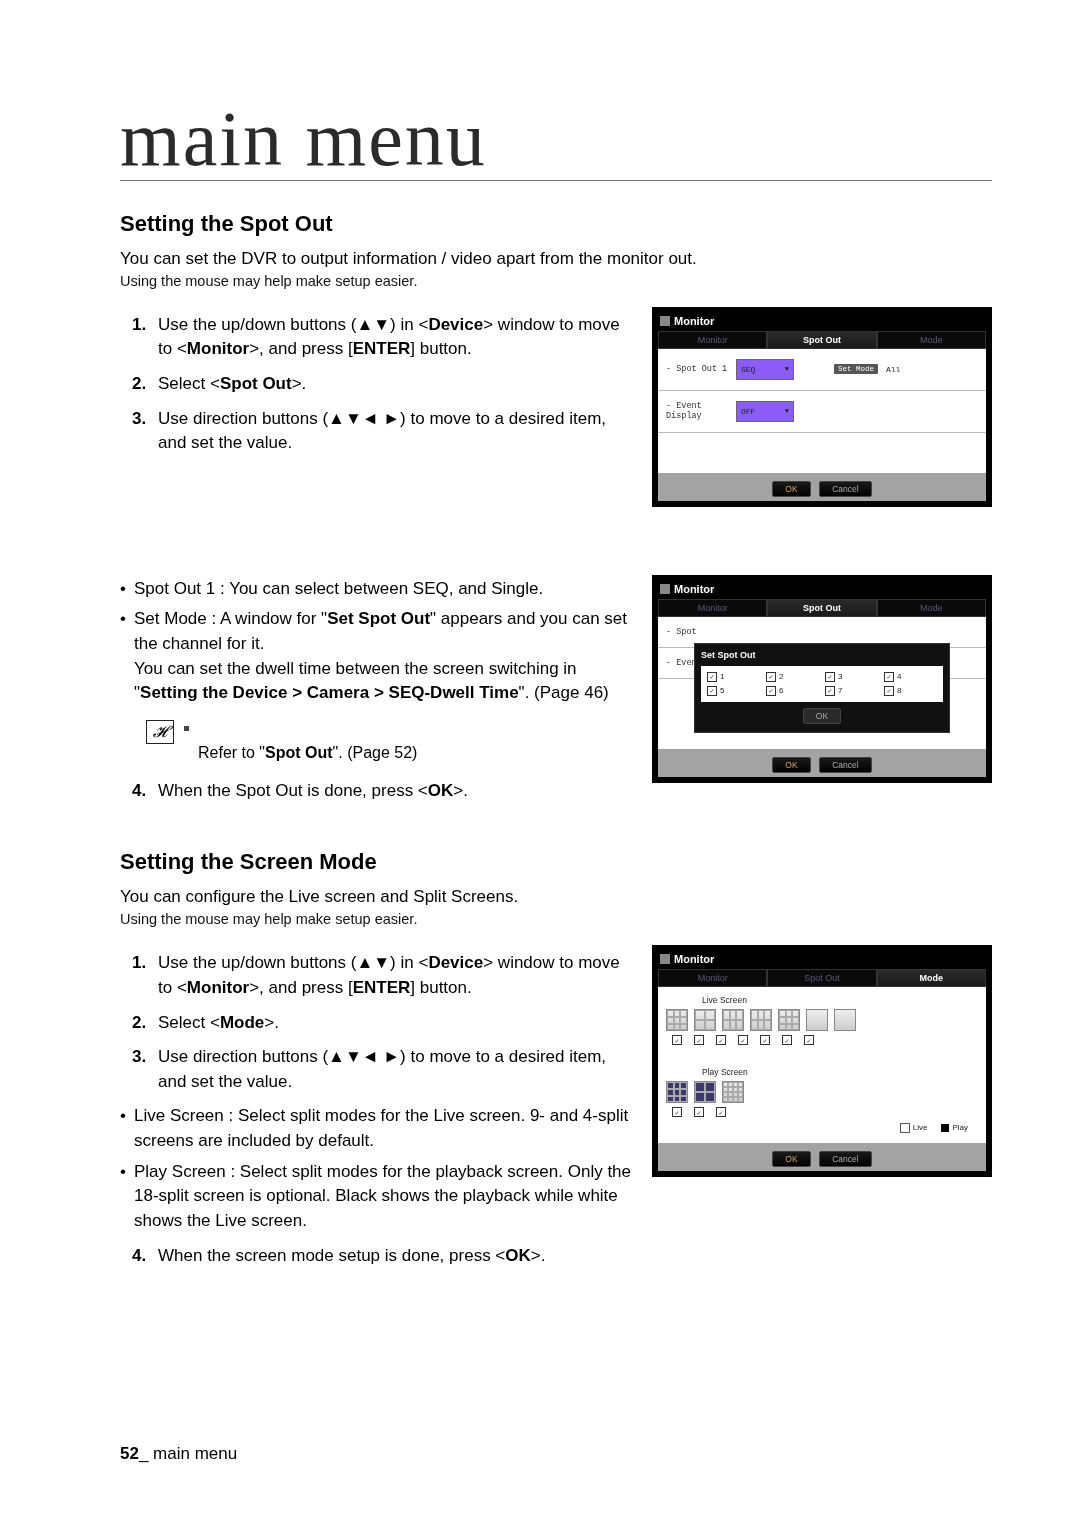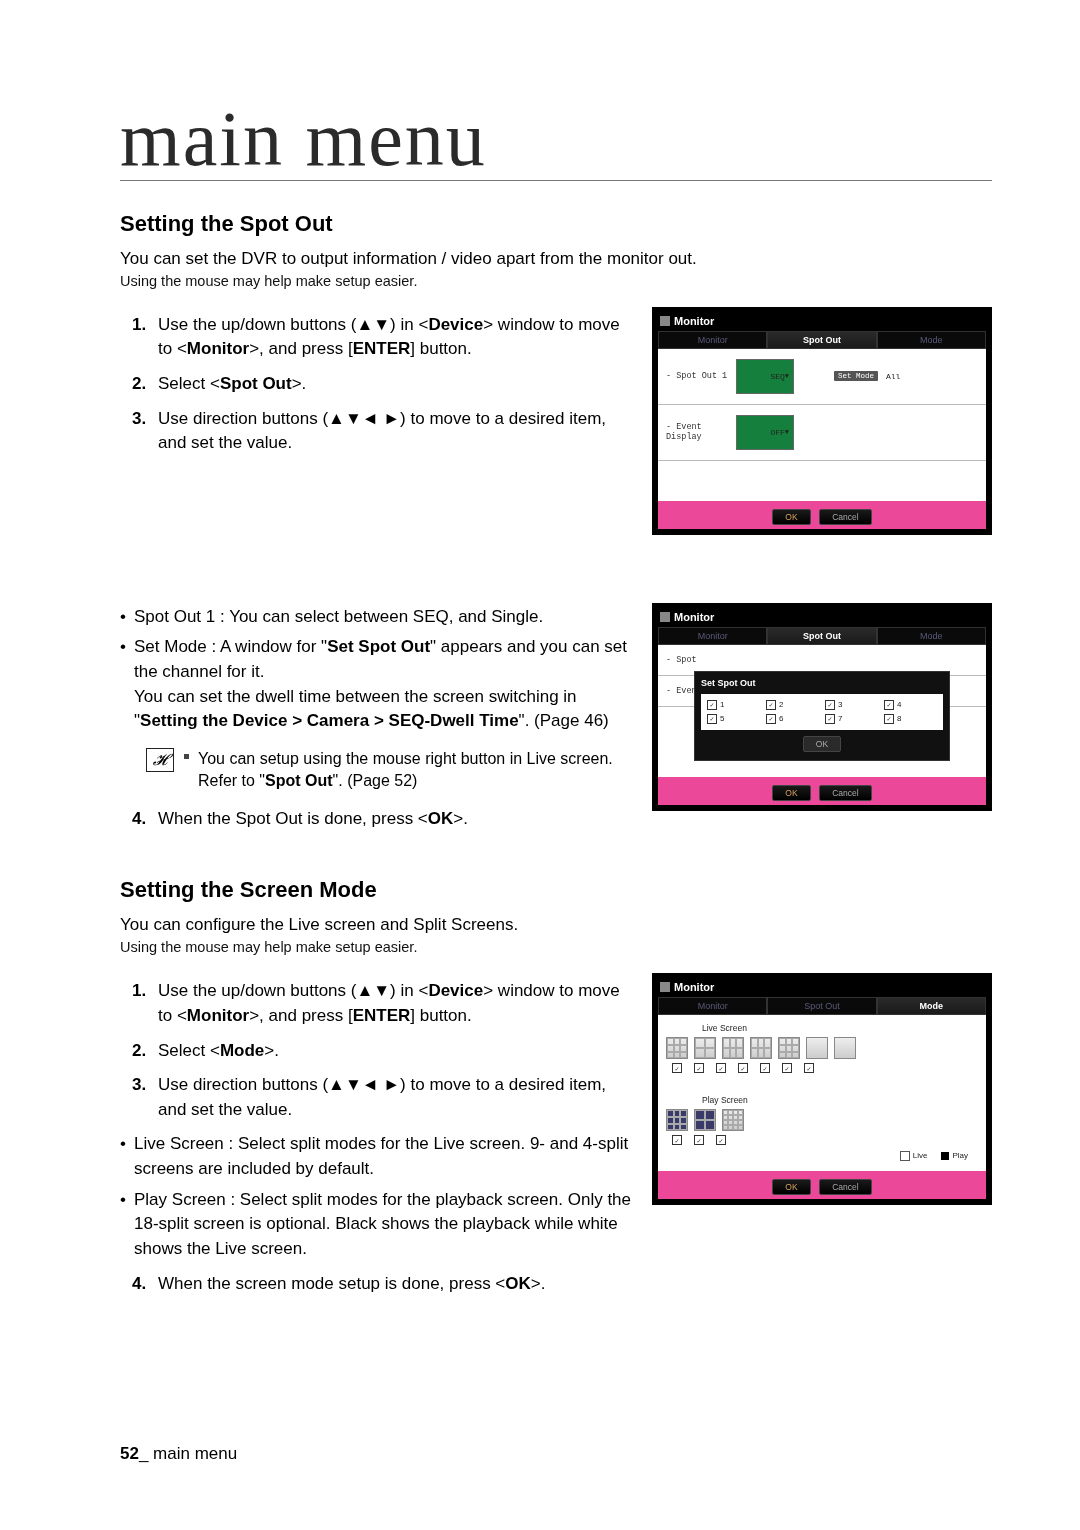--- a/index.html
+++ b/index.html
@@ -73,24 +73,24 @@
   }
   .dlg-title { color: #fff; font-size: 11px; font-weight: 700; display: flex; align-items: center; gap: 4px; padding: 2px 2px 4px; }
   .dlg-title-icon { width: 10px; height: 10px; background: #888; display: inline-block; }
   .tabs { display: flex; }
   .tab { flex: 1; text-align: center; padding: 3px 0; border: 1px solid #333; font-size: 9px; color: #5a5a7a; background: #0a0a0a; }
   .tab.active { background: linear-gradient(#2a2a2a, #1a1a1a); color: #fff; font-weight: 700; }
   .dlg-body { background: #fff; color: #222; min-height: 110px; padding: 0; position: relative; }
   .dlg-row { display: flex; align-items: center; padding: 10px 8px; border-bottom: 1px solid #bbb; font-size: 8.5px; font-family: Liberation Mono, monospace; }
   .dlg-row:last-child { border-bottom: none; }
   .dlg-label { width: 70px; color: #333; }
-  .dd { border: 1px solid #666; background: #15803d; padding: 12px 4px; width: 48px; display: inline-flex; justify-content: flex-end; align-items: center; font-size: 8px; }
+  .dd { border: 1px solid #666; background: #8b5cf6; padding: 5px 4px; width: 48px; display: inline-flex; justify-content: space-between; align-items: center; font-size: 8px; }
   .dd .arr { font-size: 7px; }
   .setmode-btn { background: #555; color: #fff; font-size: 7.5px; padding: 1px 4px; margin-left: 40px; border-radius: 1px; }
-  .dlg-footer { text-align: center; padding: 8px 0 4px; background: #ec4899; }
+  .dlg-footer { text-align: center; padding: 8px 0 4px; background: #a3a3a3; }
   .dlg-btn { display: inline-block; border: 1px solid #444; color: #aaa; background: linear-gradient(#1a1a1a,#000); font-size: 8.5px; padding: 2px 12px; margin: 0 3px; border-radius: 2px; }
   .dlg-btn.ok { color: #d6a060; }
 
   .popup-overlay { position: absolute; top: 26px; left: 36px; right: 36px; background: #111; border: 1px solid #333; padding: 6px; }
   .popup-title { color: #fff; font-size: 9px; font-weight: 700; margin-bottom: 6px; }
   .grid-checks { display: grid; grid-template-columns: repeat(4, 1fr); gap: 4px 6px; background: #fff; padding: 6px; color: #222; }
   .gc { display: flex; align-items: center; gap: 3px; font-size: 8px; }
   .cb { width: 8px; height: 8px; border: 1px solid #333; display: inline-flex; align-items: center; justify-content: center; font-size: 6px; }
   .popup-ok { text-align: center; padding: 6px 0 2px; }
 
@@ -180,21 +180,21 @@
     <ul class="bullets">
       <li>Spot Out 1 : You can select between SEQ, and Single.</li>
       <li>
         <span>Set Mode : A window for "</span><b>Set Spot Out</b><span>" appears and you can set the channel for it.</span><br>
         <span>You can set the dwell time between the screen switching in "</span><b>Setting the Device &gt; Camera &gt; SEQ-Dwell Time</b><span>". (Page 46)</span>
       </li>
     </ul>
     <div class="notebox">
       <span class="noteicon">𝓗</span>
       <div class="notebody">
-        <span>You can setup using the mouse right button in Live screen.</span><br>
+        <br>
         <span>Refer to "</span><b>Spot Out</b><span>". (Page 52)</span>
       </div>
     </div>
     <ol class="steps" start="4" style="counter-reset: step 3;">
       <li>
         <span>When the Spot Out is done, press &lt;</span><b>OK</b><span>&gt;.</span>
       </li>
     </ol>
   </div>
   <div class="right-col">

